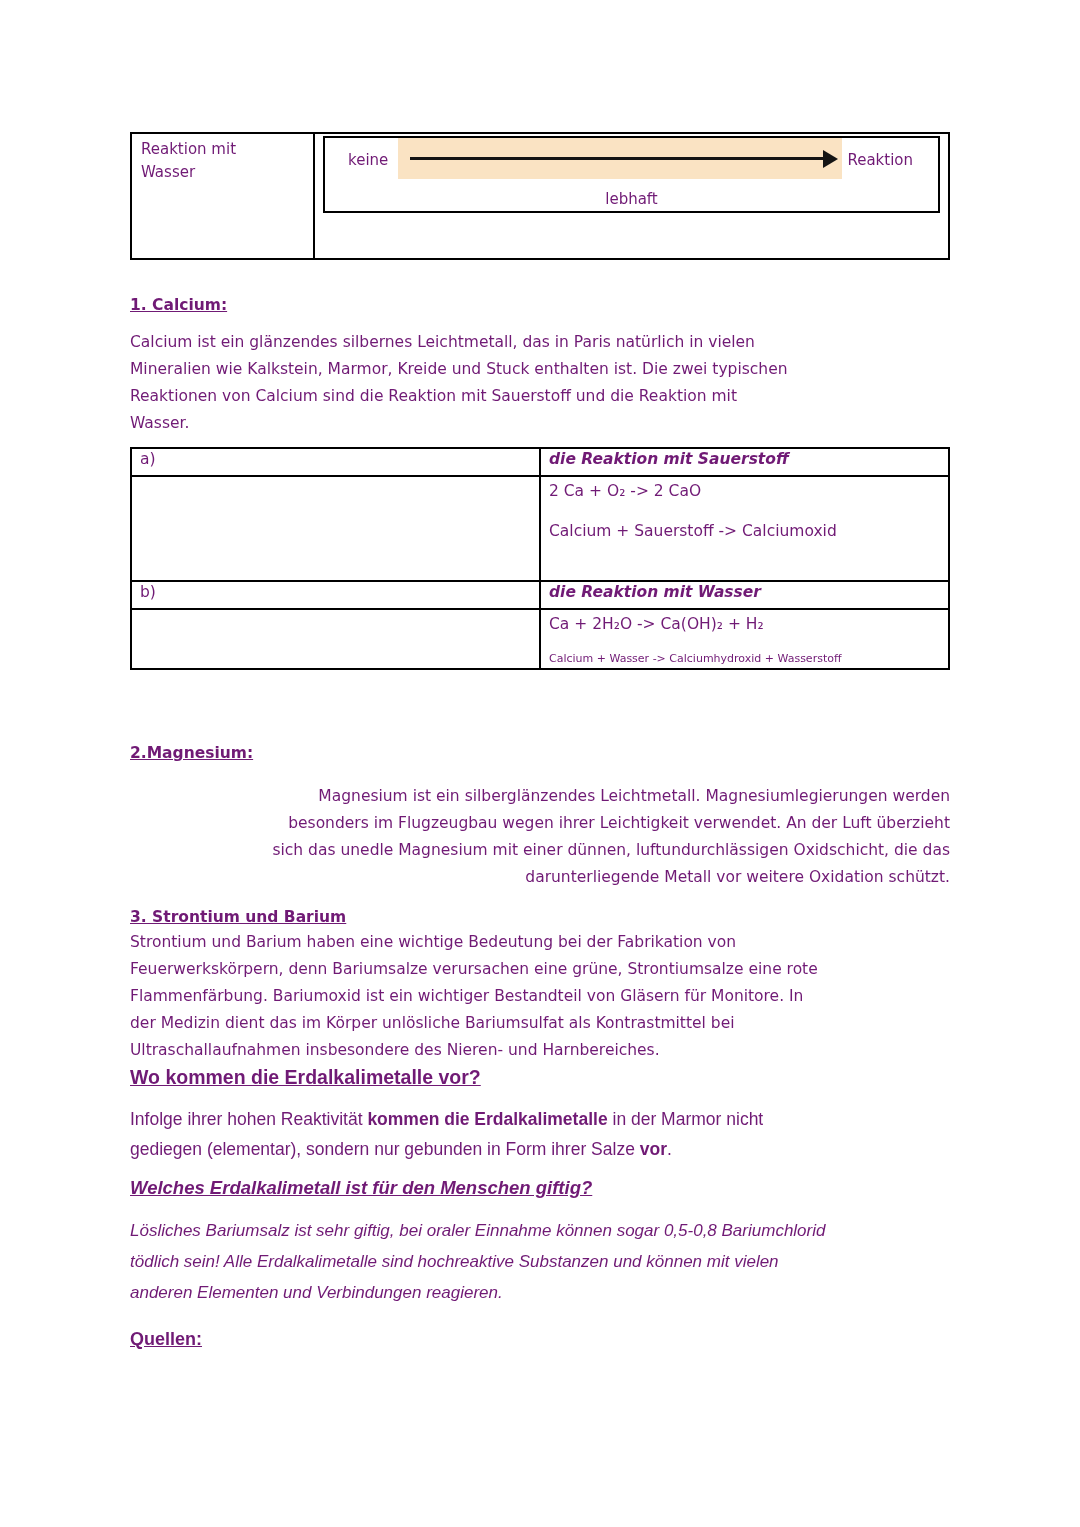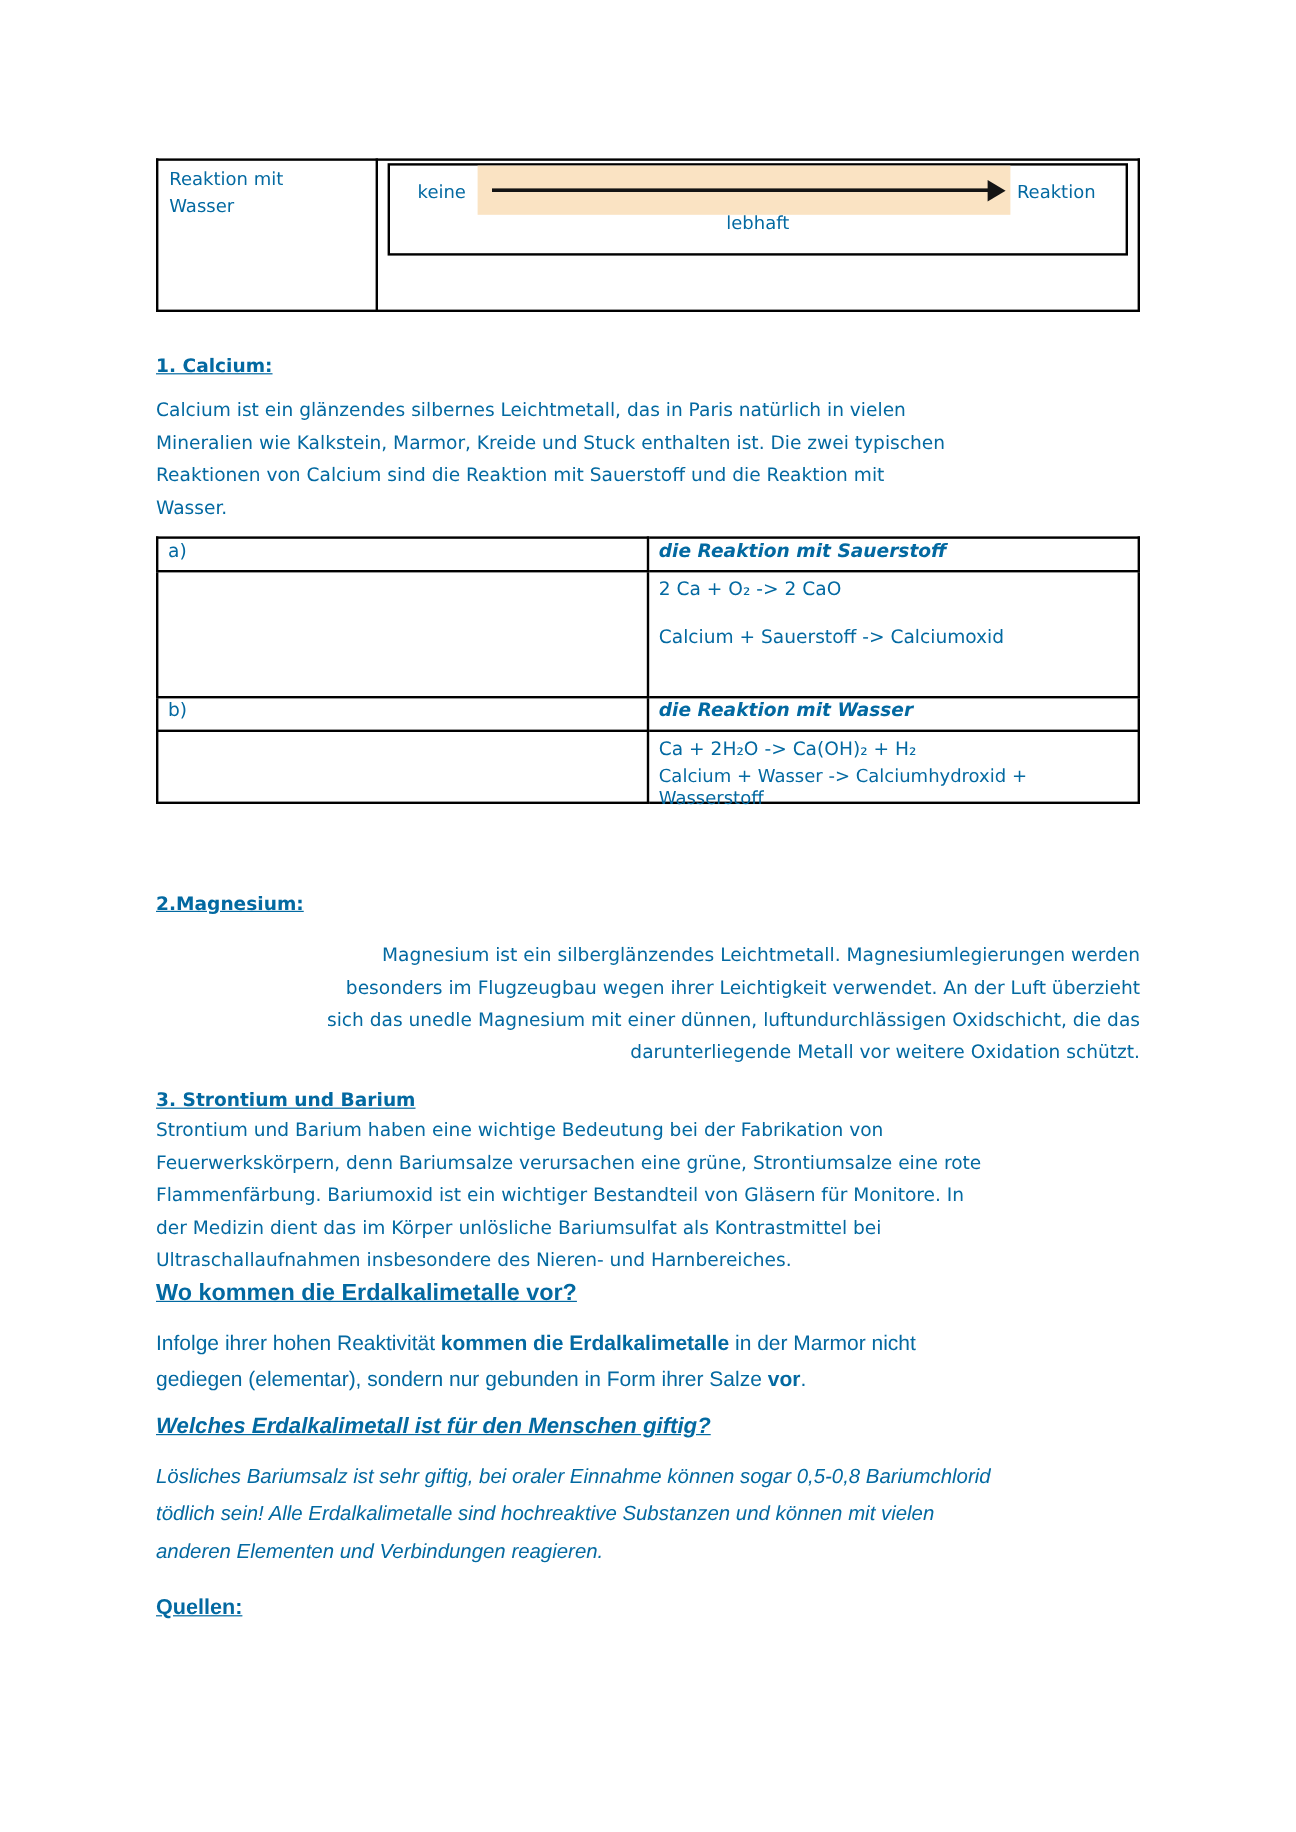--- a/index.html
+++ b/index.html
@@ -1,37 +1,37 @@
 <!DOCTYPE html>
 <html><head>
 <meta charset="utf-8">
 <style>
   * { margin:0; padding:0; box-sizing:border-box; }
   html,body { background:#ffffff; }
   .page {
     width:1080px; height:1527px; background:#ffffff; position:relative;
-    font-family:"DejaVu Sans", sans-serif; color:#0369a1;
+    font-family:"DejaVu Sans", sans-serif; color:#701a75;
     overflow:hidden;
   }
   .content { position:absolute; left:130px; top:0; width:820px; }
 
   
   .top-table { border-collapse:collapse; width:100%; margin-top:132px; }
   .top-table td { border:2px solid #000; vertical-align:top; }
   .tt-left  { width:183px; padding:4px 10px 0 9px; font-size:15px; line-height:23px; height:126px; white-space:pre-line; }
   .tt-right { padding:2px 0 0 8px; }
 
   .diagram { width:617px; height:77px; border:2px solid #000; position:relative; font-size:15px; background:#fff; }
   .band { position:absolute; left:73px; top:0; width:444px; height:41px; }
   .arrow-shaft { position:absolute; left:12px; right:18px; top:19px; height:3px; background:#141414; }
   .arrow-head { position:absolute; right:4px; top:12px; width:0; height:0;
                 border-left:15px solid #141414; border-top:9px solid transparent; border-bottom:9px solid transparent; }
   .lbl-keine    { position:absolute; left:23px; top:13px; }
   .lbl-reaktion { position:absolute; right:25px; top:13px; }
-  .lbl-lebhaft  { position:absolute; left:0; right:0; top:39px; text-align:center; }
+  .lbl-lebhaft  { position:absolute; left:0; right:0; top:52px; text-align:center; }
 
   
   .h-v { font-weight:bold; text-decoration:underline; font-size:15.5px; line-height:24px; }
   .p-v { font-size:15.5px; line-height:27px; white-space:pre-line; }
 
   .h-calcium   { margin-top:33px; }
   .p-calcium   { margin-top:12px; }
   .h-magnesium { margin-top:71px; }
   .p-magnesium { margin-top:18px;text-align:right; }
   .h-strontium { margin-top:14px; }
@@ -40,21 +40,21 @@
   
   .calc-table { border-collapse:collapse; width:100%; margin-top:10px; table-layout:fixed; }
   .calc-table td { border:2px solid #000; vertical-align:top; padding:1px 8px 0 8px; font-size:15.5px; }
   .calc-table .hdr-row td { height:28px; }
   .cell-title { font-weight:bold; font-style:italic; }
   .body-a td { height:105px; }
   .body-b td { height:58px; padding-bottom:3px; }
   .word-eq { margin-top:13px; line-height:27px; }
   .formula { line-height:27px; }
   .cell-flex { display:flex; flex-direction:column; justify-content:space-between; height:54px; }
-  .word-eq-small { font-size:15px; }
+  .word-eq-small { font-size:11px; }
 
   
   .h-big {
     font-family:"Liberation Sans", sans-serif; font-weight:bold; text-decoration:underline;
     font-size:19.5px; line-height:26px; 
   }
   .p-occurrence {
     font-family:"Liberation Sans", sans-serif; font-size:17.5px; line-height:30px;
     margin-top:14px; white-space:pre-line;
   }

